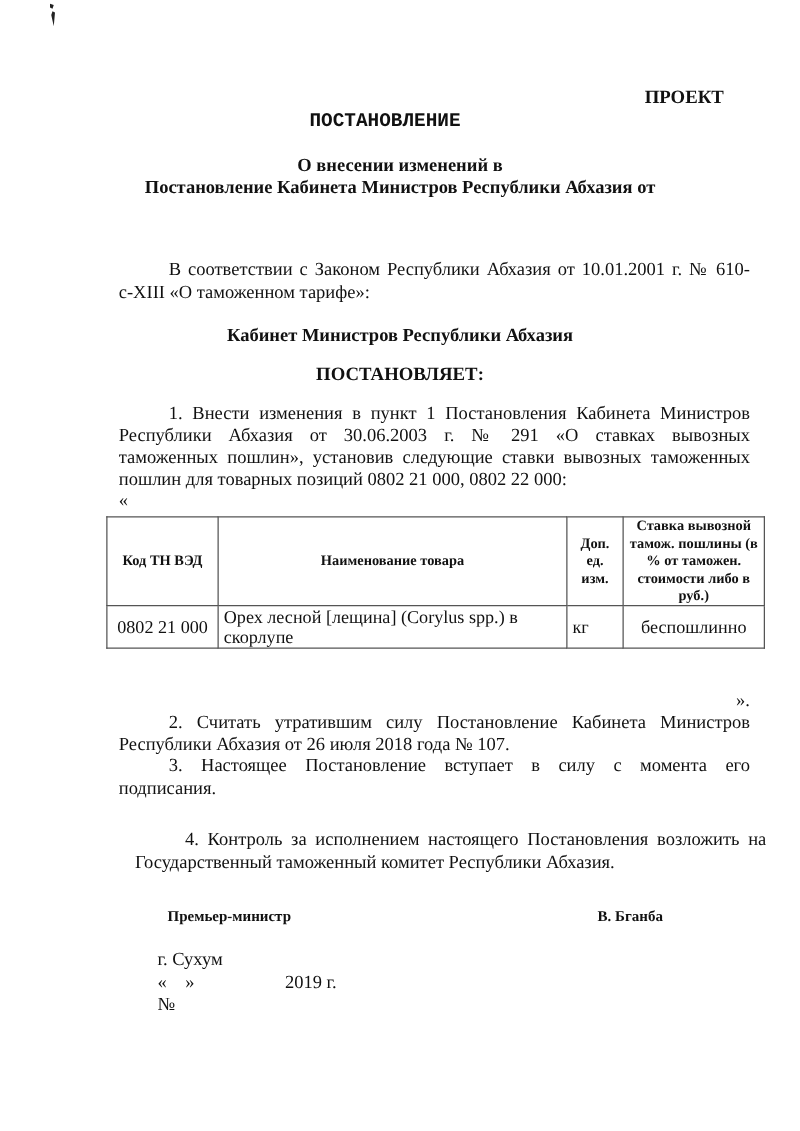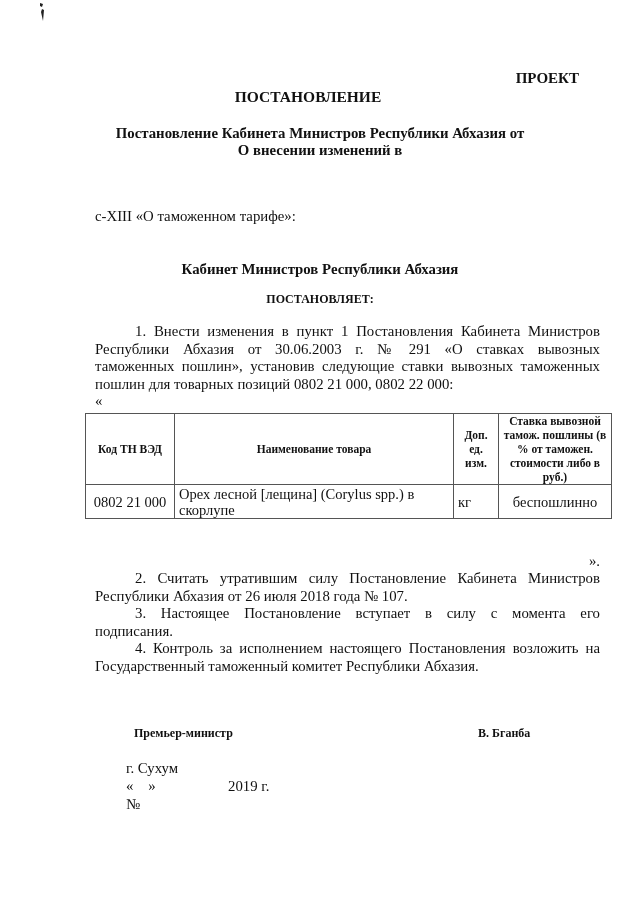--- a/index.html
+++ b/index.html
@@ -2,21 +2,21 @@
 <html><head>
 <meta charset="utf-8">
 <style>
   html, body { margin:0; padding:0; background:#ffffff; }
   body { width:640px; height:905px; position:relative; overflow:hidden;
          font-family:"Liberation Serif","DejaVu Serif",serif; color:#111; }
   .abs { position:absolute; }
   .b { font-weight:bold; }
   .mark { left:37px; top:2px; width:10px; height:20px; }
   .proj { right:61px; top:70px; font-size:15px; }
-  .title { left:0; width:616px; text-align:center; top:88px; font-size:15.5px; }
+  .title { left:0; width:616px; text-align:center; top:88px; font-size:15.5px;font-family:Liberation Mono, monospace; }
   .subt { left:0; width:640px; text-align:center; top:125px; font-size:14.8px; line-height:17px; }
   .para { left:95px; width:505px; font-size:14.8px; line-height:17.5px; text-align:justify; }
   .para .ind { display:inline-block; width:40px; }
   .center { left:0; width:640px; text-align:center; font-size:14.8px; }
   table.t { position:absolute; left:85px; top:413px; width:527px; border-collapse:collapse; font-size:14.5px; }
   table.t td, table.t th { border:1.2px solid #555; padding:0 4px; }
   table.t th { font-size:11.5px; font-weight:bold; line-height:14px; text-align:center; height:66px; }
   table.t td { height:33px; line-height:16px; }
   .c1 { width:80px; text-align:center; }
   .c3 { width:36px; text-align:left; }
@@ -28,30 +28,31 @@
 <body>
 
 <svg class="abs mark" viewBox="0 0 10 20">
   <path d="M3 1 L6 2 L5 5 L3 4 Z M5 7 L7 8 L6 19 L4 10 Z" fill="#222"></path>
 </svg>
 
 <div class="abs proj b">ПРОЕКТ</div>
 <div class="abs title b">ПОСТАНОВЛЕНИЕ</div>
 
 <div class="abs subt b">
+  <div>О внесении изменений в</div>
   <div>Постановление Кабинета Министров Республики Абхазия от</div>
-  <div>О внесении изменений в</div>
 </div>
 
 <div class="abs para" style="top:208px;">
+  <div style="text-align:justify;text-align-last:justify;"><span class="ind"></span><span>В соответствии с Законом Республики Абхазия от 10.01.2001 г. № 610-</span></div>
   <div>с-XIII «О таможенном тарифе»:</div>
 </div>
 
 <div class="abs center b" style="top:261px;">Кабинет Министров Республики Абхазия</div>
-<div class="abs center b" style="top:292px;font-size:12px;">ПОСТАНОВЛЯЕТ:</div>
+<div class="abs center b" style="top:292px;font-size:15px;">ПОСТАНОВЛЯЕТ:</div>
 
 <div class="abs para" style="top:323px;">
   <div style="text-align-last:justify;"><span class="ind"></span><span>1. Внести изменения в пункт 1 Постановления Кабинета Министров</span></div>
   <div style="text-align-last:justify;word-spacing:6px;">Республики Абхазия от 30.06.2003 г. № 291 «О ставках вывозных</div>
   <div style="text-align-last:justify;">таможенных пошлин», установив следующие ставки вывозных таможенных</div>
   <div>пошлин для товарных позиций 0802 21 000, 0802 22 000:</div>
   <div>«</div>
 </div>
 
 <table class="t">
@@ -76,21 +77,21 @@
 <div class="abs para" style="top:570px;">
   <div style="text-align-last:justify;"><span class="ind"></span><span>2. Считать утратившим силу Постановление Кабинета Министров</span></div>
   <div>Республики Абхазия от 26 июля 2018 года № 107.</div>
 </div>
 
 <div class="abs para" style="top:605px;">
   <div style="text-align-last:justify;"><span class="ind"></span><span>3. Настоящее Постановление вступает в силу с момента его</span></div>
   <div>подписания.</div>
 </div>
 
-<div class="abs para" style="top:640px;">
+<div class="abs para" style="top:664px;margin-left:13px;">
   <div style="text-align-last:justify;"><span class="ind"></span><span>4. Контроль за исполнением настоящего Постановления возложить на</span></div>
   <div>Государственный таможенный комитет Республики Абхазия.</div>
 </div>
 
 <div class="abs sign b" style="left:134px;">Премьер-министр</div>
 <div class="abs sign b" style="left:478px;">В. Бганба</div>
 
 <div class="abs foot" style="top:760px;">г. Сухум</div>
 <div class="abs foot" style="top:778px;white-space:pre;">«    »</div>
 <div class="abs foot" style="top:778px;left:228px;">2019 г.</div>

